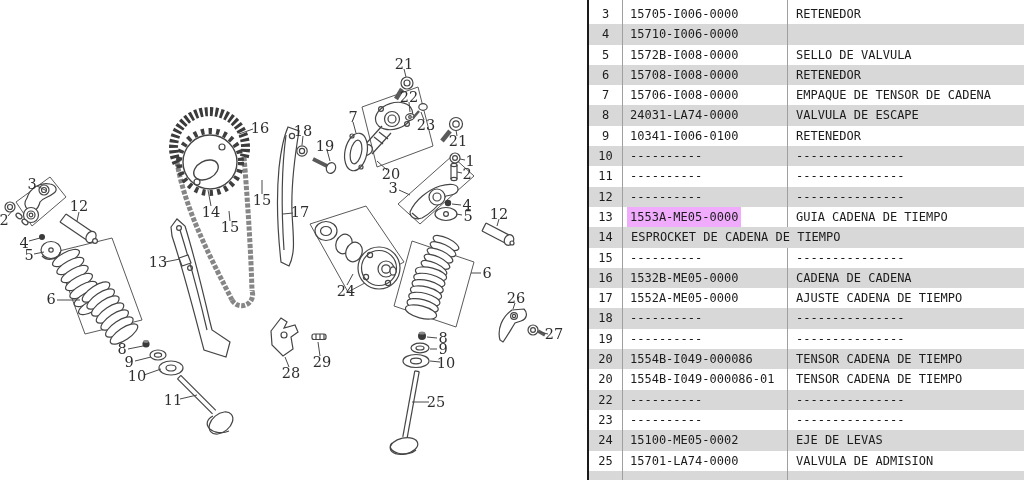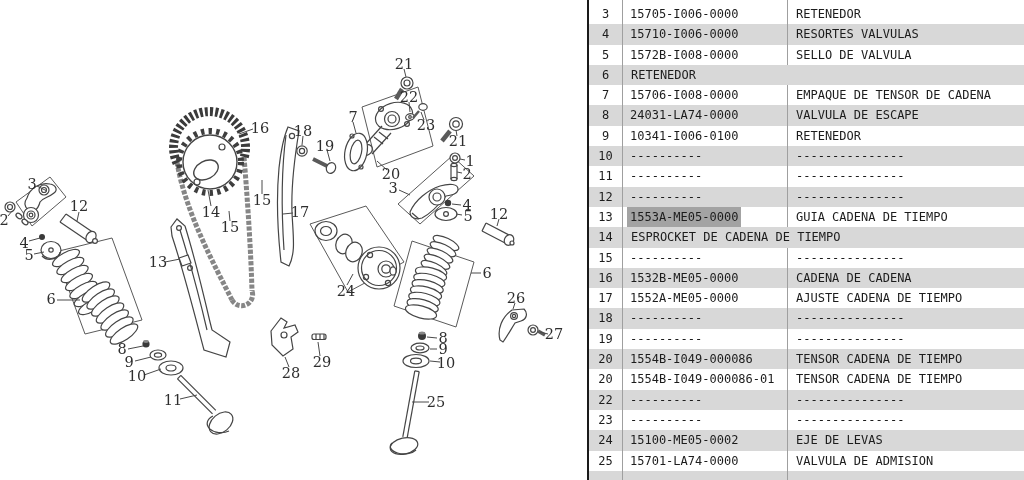--- a/index.html
+++ b/index.html
@@ -14,21 +14,21 @@
          border-left:2px solid #1a1a1a;box-sizing:border-box;background:#fff;}
   .row{display:flex;height:20.3px;line-height:20.3px;font-size:12px;color:#1c1c1c;
        white-space:nowrap;overflow:hidden;}
   .row.gray{background:#d8d8d8;}
   .cell{box-sizing:border-box;overflow:hidden;}
   .cnum{width:34px;text-align:center;border-right:1px solid #9f9f9f;}
   .ccode{width:165px;padding-left:7px;border-right:1px solid #9f9f9f;}
   .cdesc{flex:1;padding-left:8px;}
   .partial-top{height:4px;}
   .partial-bottom{height:9px;}
-  .hl{background:#a3a3a3;padding:16px 3px;margin-left:-3px;}
+  .hl{background:#f0abfc;padding:16px 3px;margin-left:-3px;}
 </style>
 </head>
 <body>
 
 <div class="diagram">
 <svg width="587" height="480" viewBox="0 0 587 480">
   <g fill="none" stroke="#454545" stroke-width="1.2">
 
     <g stroke="#5a5a5a" stroke-width="1">
       <polygon points="16,202 50,177 66,197 32,226"></polygon>
@@ -369,31 +369,31 @@
   <div id="rows">
   <div class="row">
     <div class="cell cnum">3</div>
     <div class="cell ccode">15705-I006-0000</div>
     <div class="cell cdesc">RETENEDOR</div>
   </div>
 
   <div class="row gray">
     <div class="cell cnum">4</div>
     <div class="cell ccode">15710-I006-0000</div>
-    <div class="cell cdesc">RESORTES VALVULAS</div>
   </div>
 
   <div class="row">
     <div class="cell cnum">5</div>
     <div class="cell ccode">1572B-I008-0000</div>
     <div class="cell cdesc">SELLO DE VALVULA</div>
   </div>
 
   <div class="row gray">
     <div class="cell cnum">6</div>
+    <div class="cell ccode">15708-I008-0000</div>
     <div class="cell cdesc">RETENEDOR</div>
   </div>
 
   <div class="row">
     <div class="cell cnum">7</div>
     <div class="cell ccode">15706-I008-0000</div>
     <div class="cell cdesc">EMPAQUE DE TENSOR DE CADENA</div>
   </div>
 
   <div class="row gray">

